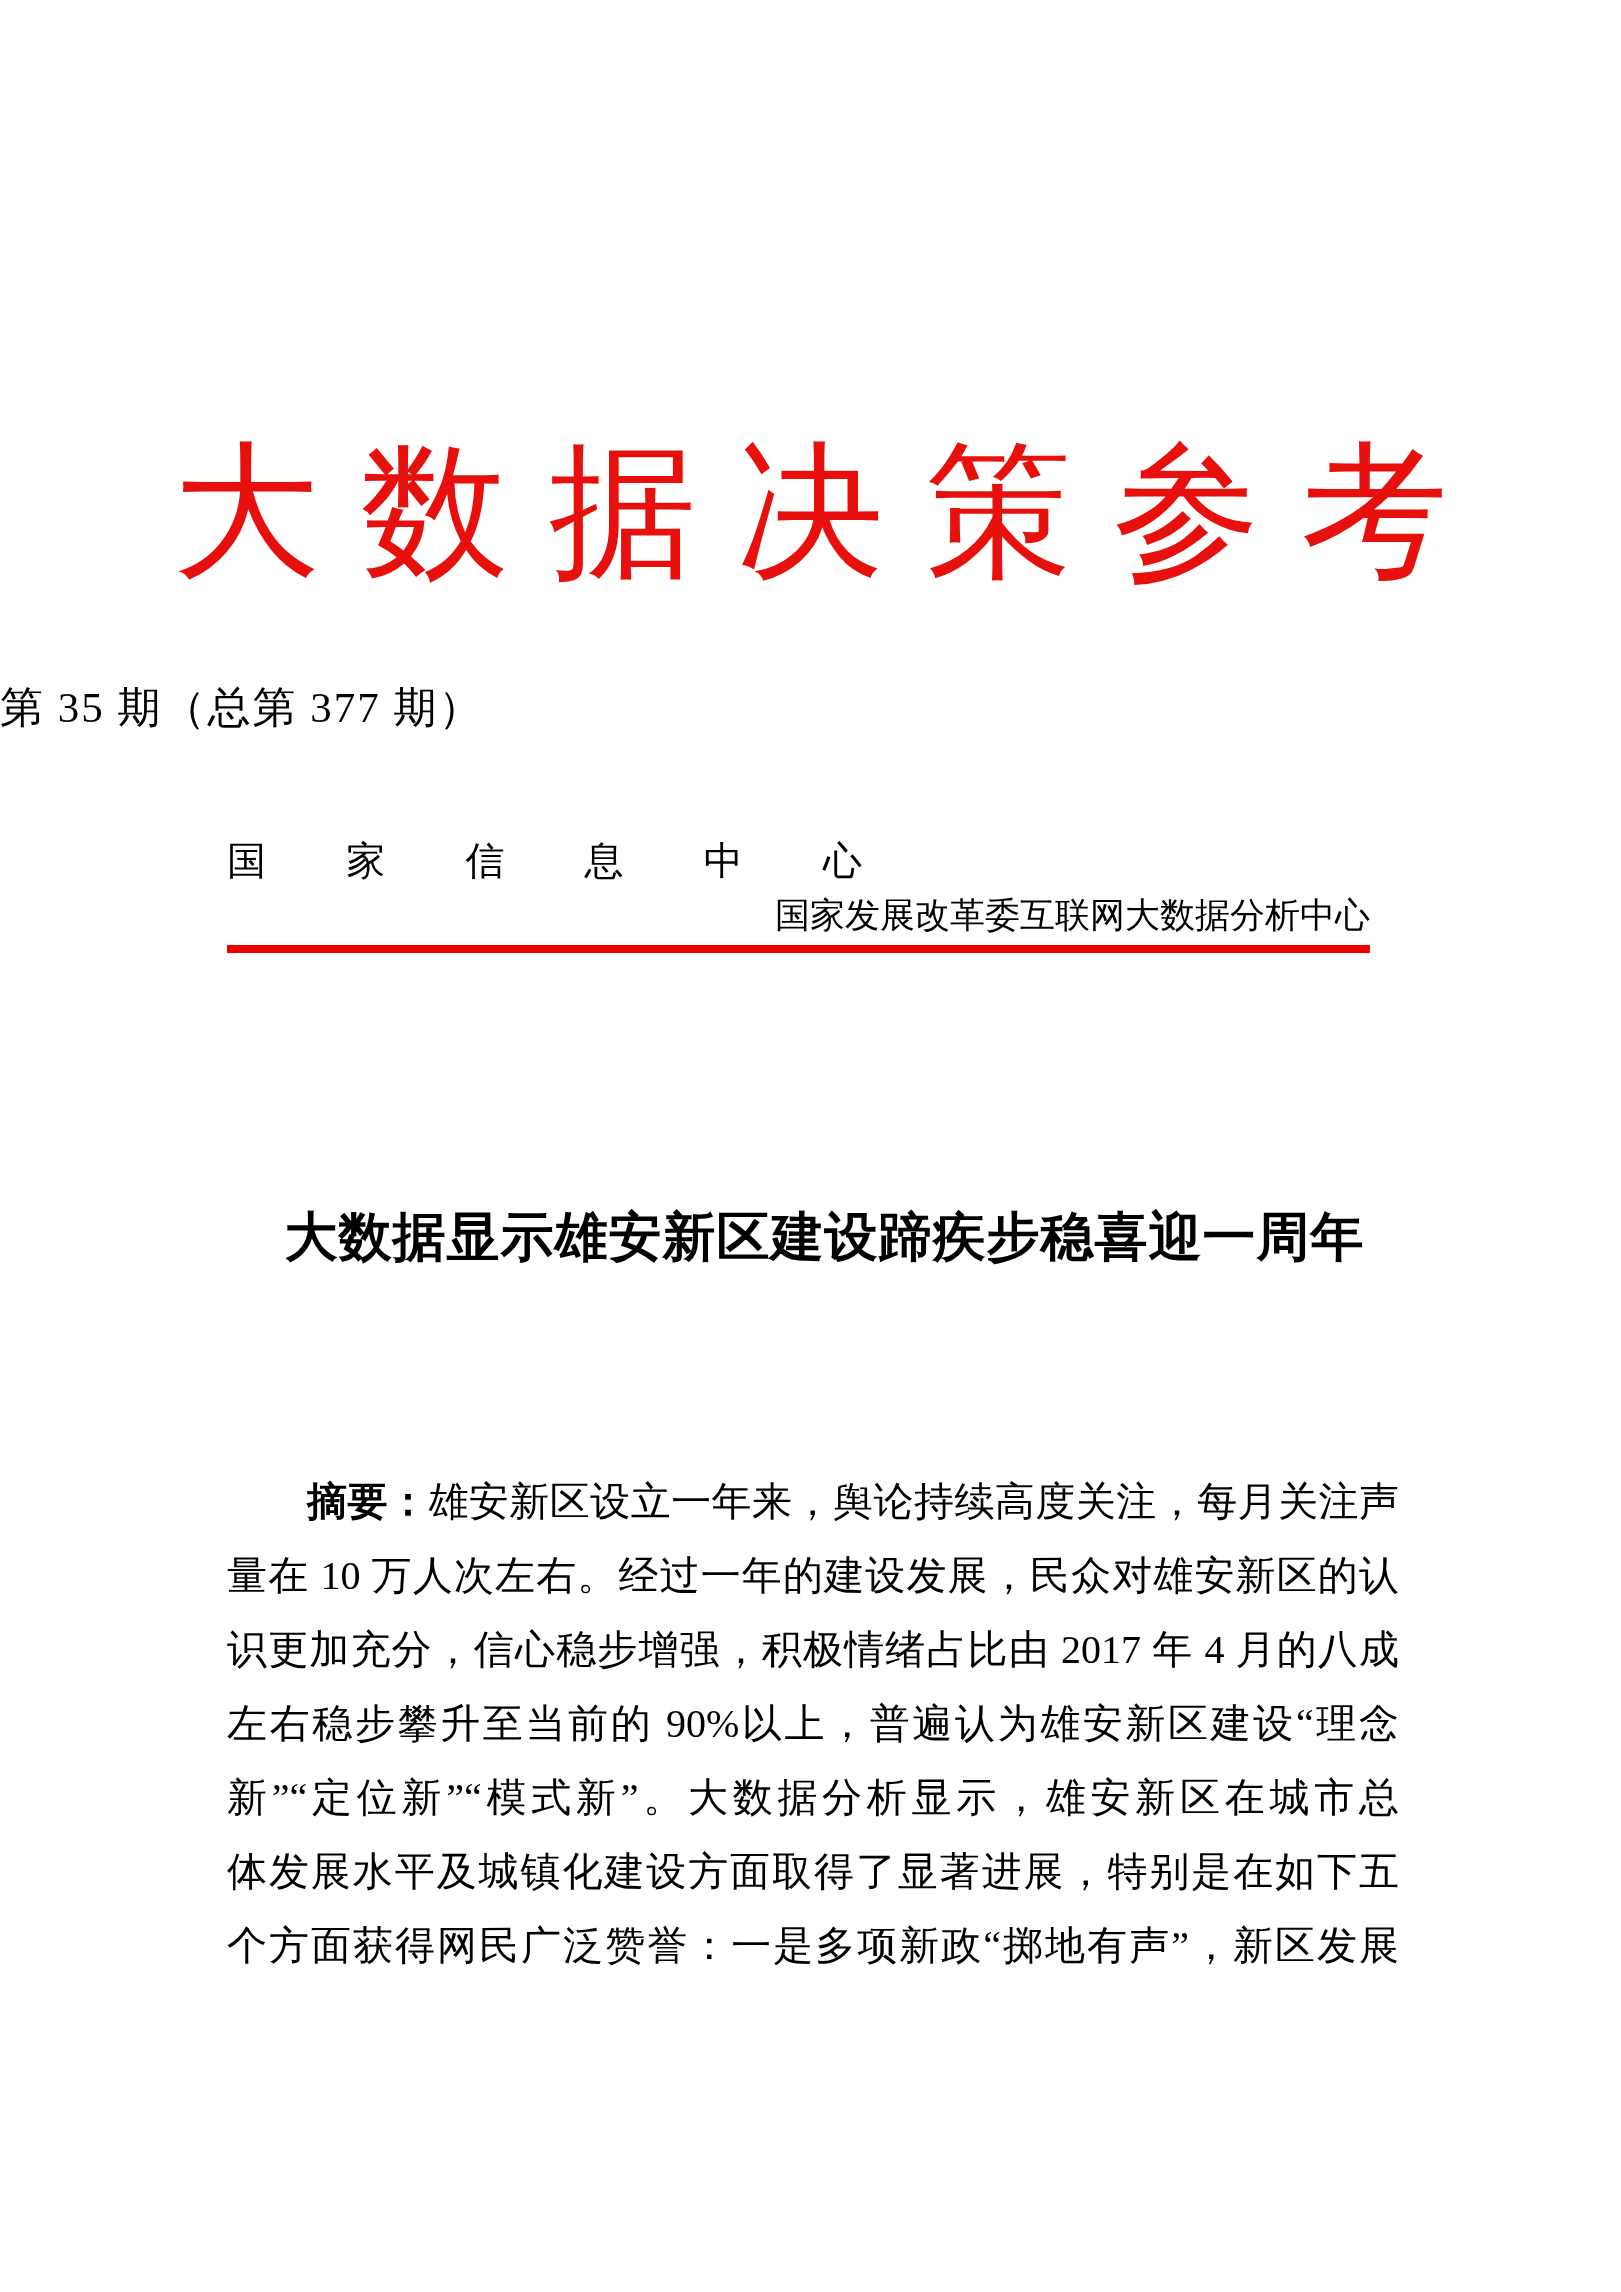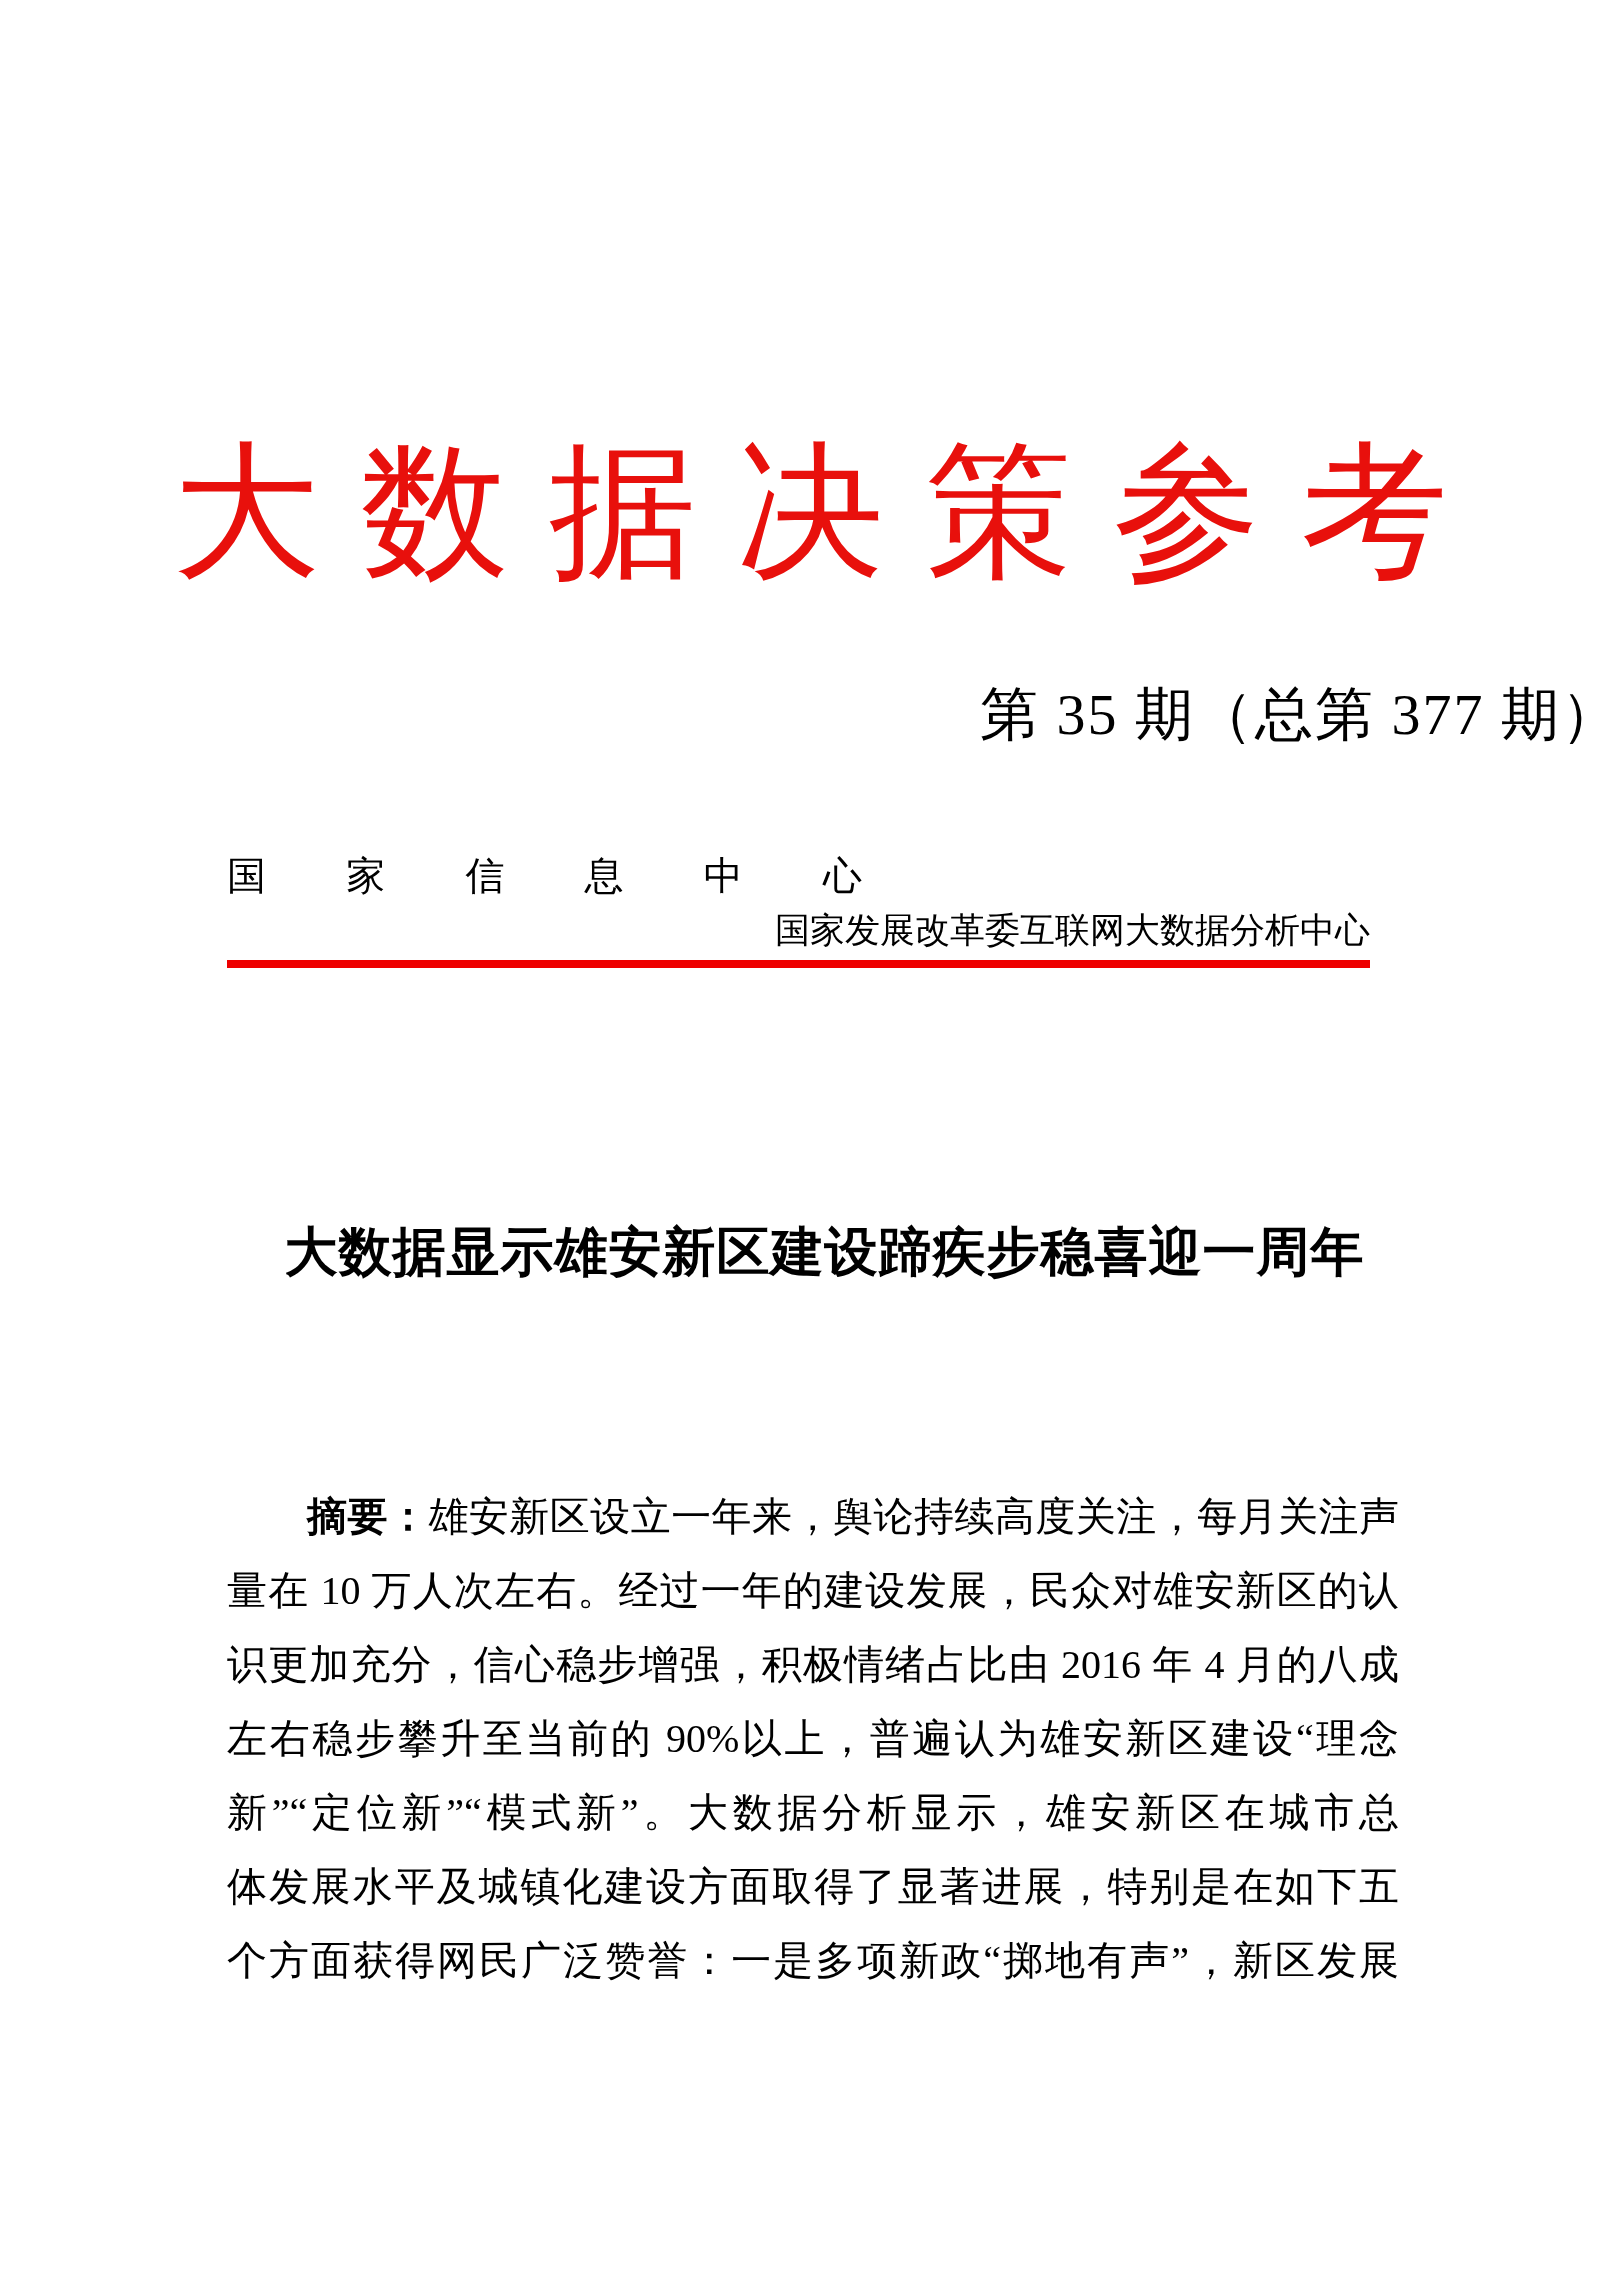--- a/index.html
+++ b/index.html
@@ -29,22 +29,22 @@
     color: var(--accent_red, #e8100c);
     letter-spacing: 41px;
     text-indent: 41px; 
     font-family: "DejaVu Serif", "Liberation Serif", serif;
     white-space: nowrap;
   }
 
   
   .issue-line {
     margin-top: 94px;
-    text-align: right;
-    font-size: 58px;
+    text-align: left;
+    font-size: 43px;
     line-height: 1;
     letter-spacing: 2px;
   }
 
   
   .org-block {
     margin: 104px 249px 0 227px; 
     width: 1143px;
   }
   .org-line1 {
@@ -127,21 +127,21 @@
     <div class="red-rule"></div>
   </div>
 
   <div class="article-title">大数据显示雄安新区建设蹄疾步稳喜迎一周年</div>
 
   <div class="abstract">
     <div class="abs-line first">
       <span class="abs-label">摘要：</span><span>雄安新区设立一年来，舆论持续高度关注，每月关注声</span>
     </div>
     <div class="abs-line">量在 10 万人次左右。经过一年的建设发展，民众对雄安新区的认</div>
-    <div class="abs-line">识更加充分，信心稳步增强，积极情绪占比由 2016 年 4 月的八成</div>
+    <div class="abs-line">识更加充分，信心稳步增强，积极情绪占比由 2017 年 4 月的八成</div>
     <div class="abs-line">左右稳步攀升至当前的 90%以上，普遍认为雄安新区建设“理念</div>
     <div class="abs-line">新”“定位新”“模式新”。大数据分析显示，雄安新区在城市总</div>
     <div class="abs-line">体发展水平及城镇化建设方面取得了显著进展，特别是在如下五</div>
     <div class="abs-line">个方面获得网民广泛赞誉：一是多项新政“掷地有声”，新区发展</div>
   </div>
 
 </div>
 
 
 </body></html>

